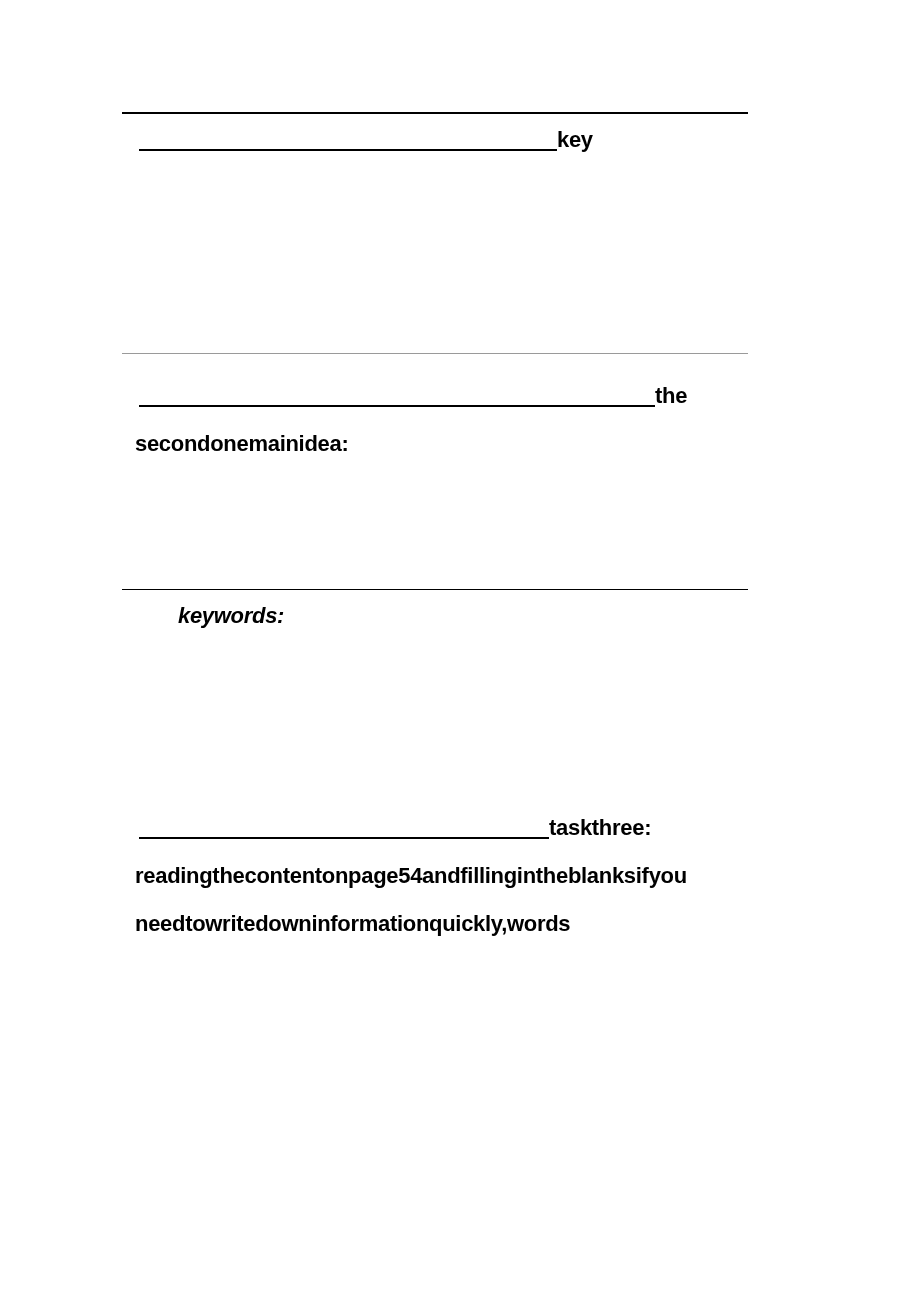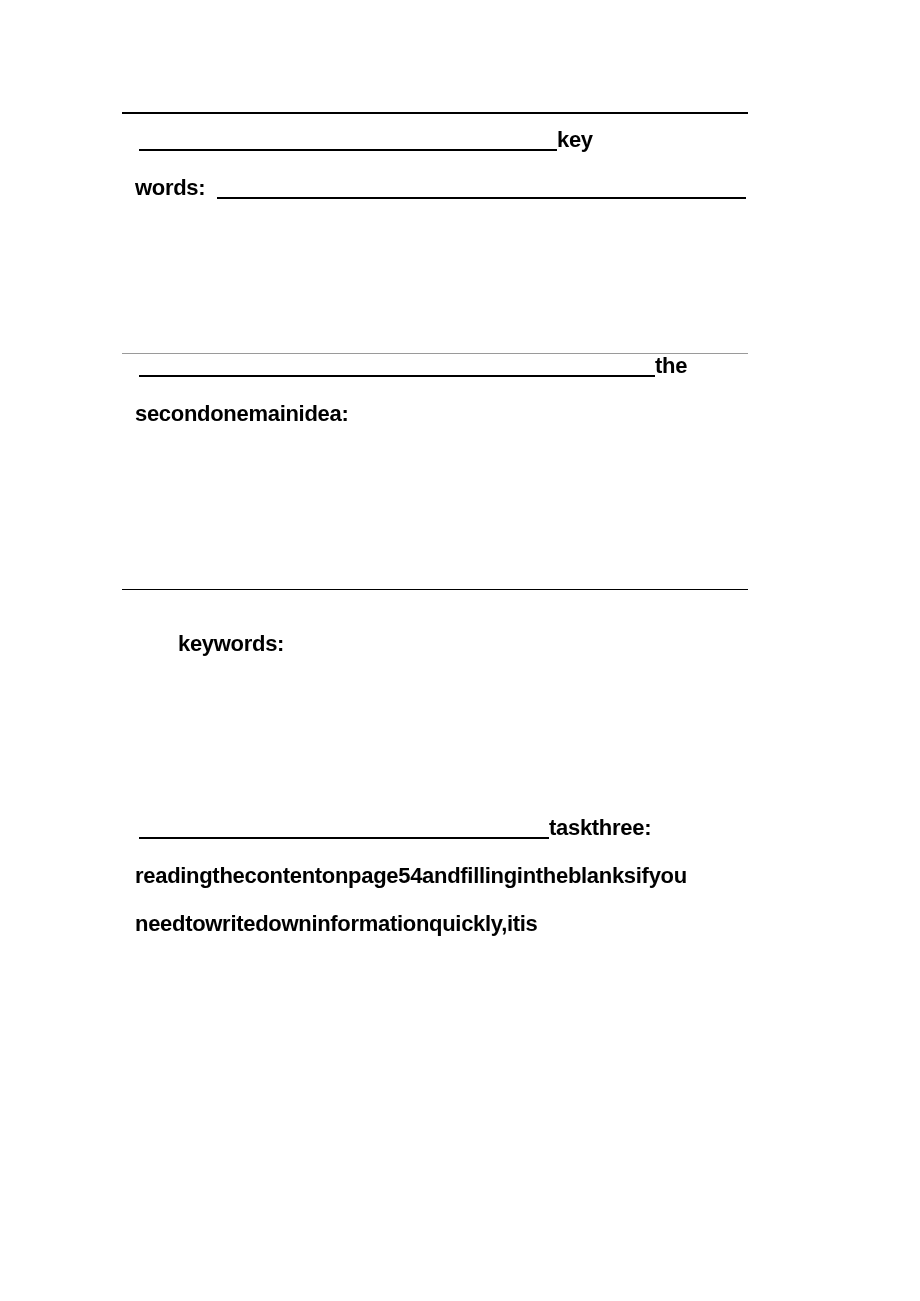--- a/index.html
+++ b/index.html
@@ -83,48 +83,47 @@
 <body>
 
 <div class="page">
 
   <hr class="rule rule-dark" style="top:112px;">
 
   <div class="block" style="top:116px;">
 
     <div class="line indent-sm"><span class="blank blank-a"></span><span>key</span></div>
 
-    <div class="line"><span>words:</span>&nbsp;&nbsp;<span class="blank blank-b"></span></div>
 
   </div>
 
   <hr class="rule rule-gray" style="top:353px;">
 
-  <div class="block" style="top:342px;">
+  <div class="block" style="top:372px;">
 
     <div class="line indent-sm"><span class="blank blank-c"></span><span>the</span></div>
 
     <div class="line"><span>secondonemainidea:</span></div>
 
   </div>
 
   <hr class="rule rule-dark" style="top:589px; border-top-width:1px;">
 
-  <div class="block" style="top:620px;">
+  <div class="block" style="top:592px;font-style:italic;">
 
     <div class="line indent-lg"><span>keywords:</span></div>
 
   </div>
 
   <div class="block" style="top:804px;">
 
     <div class="line indent-sm"><span class="blank blank-d"></span><span>taskthree:</span></div>
 
     <div class="line"><span>readingthecontentonpage54andfillingintheblanksifyou</span></div>
 
-    <div class="line"><span>needtowritedowninformationquickly,itis</span></div>
+    <div class="line"><span>needtowritedowninformationquickly,words</span></div>
 
 
 
 
   </div>
 
 </div>
 
 </body></html>

